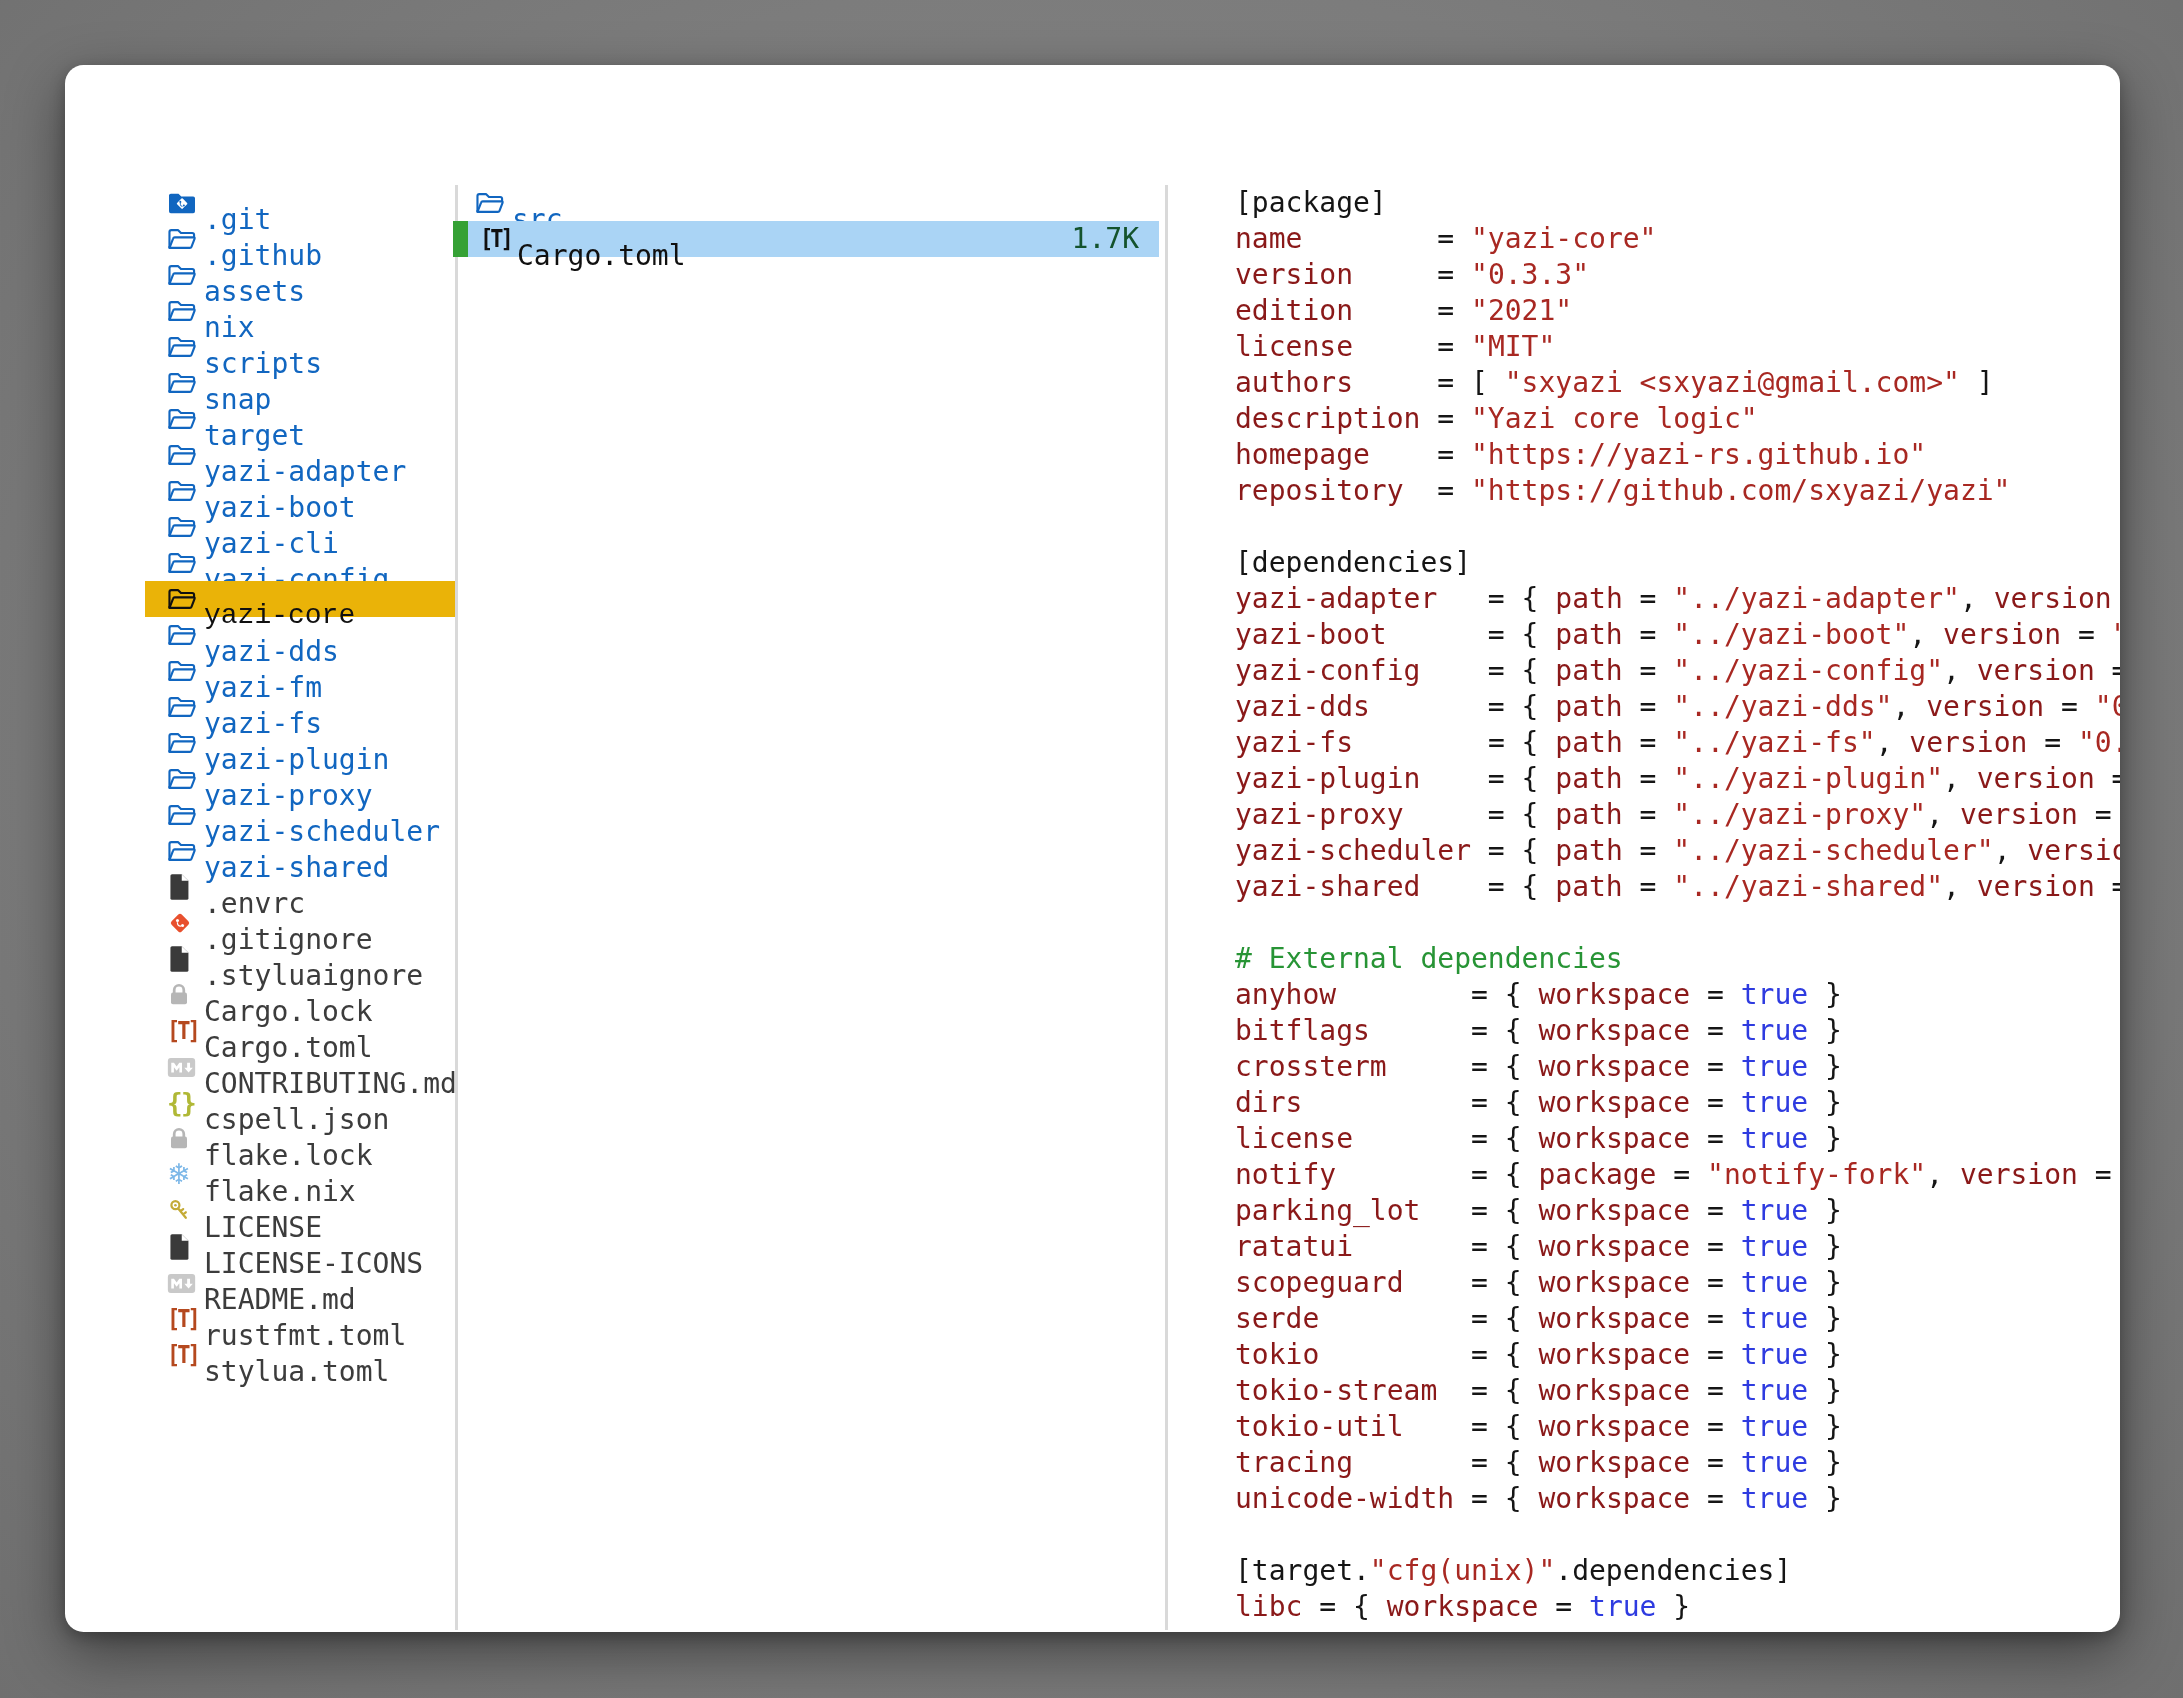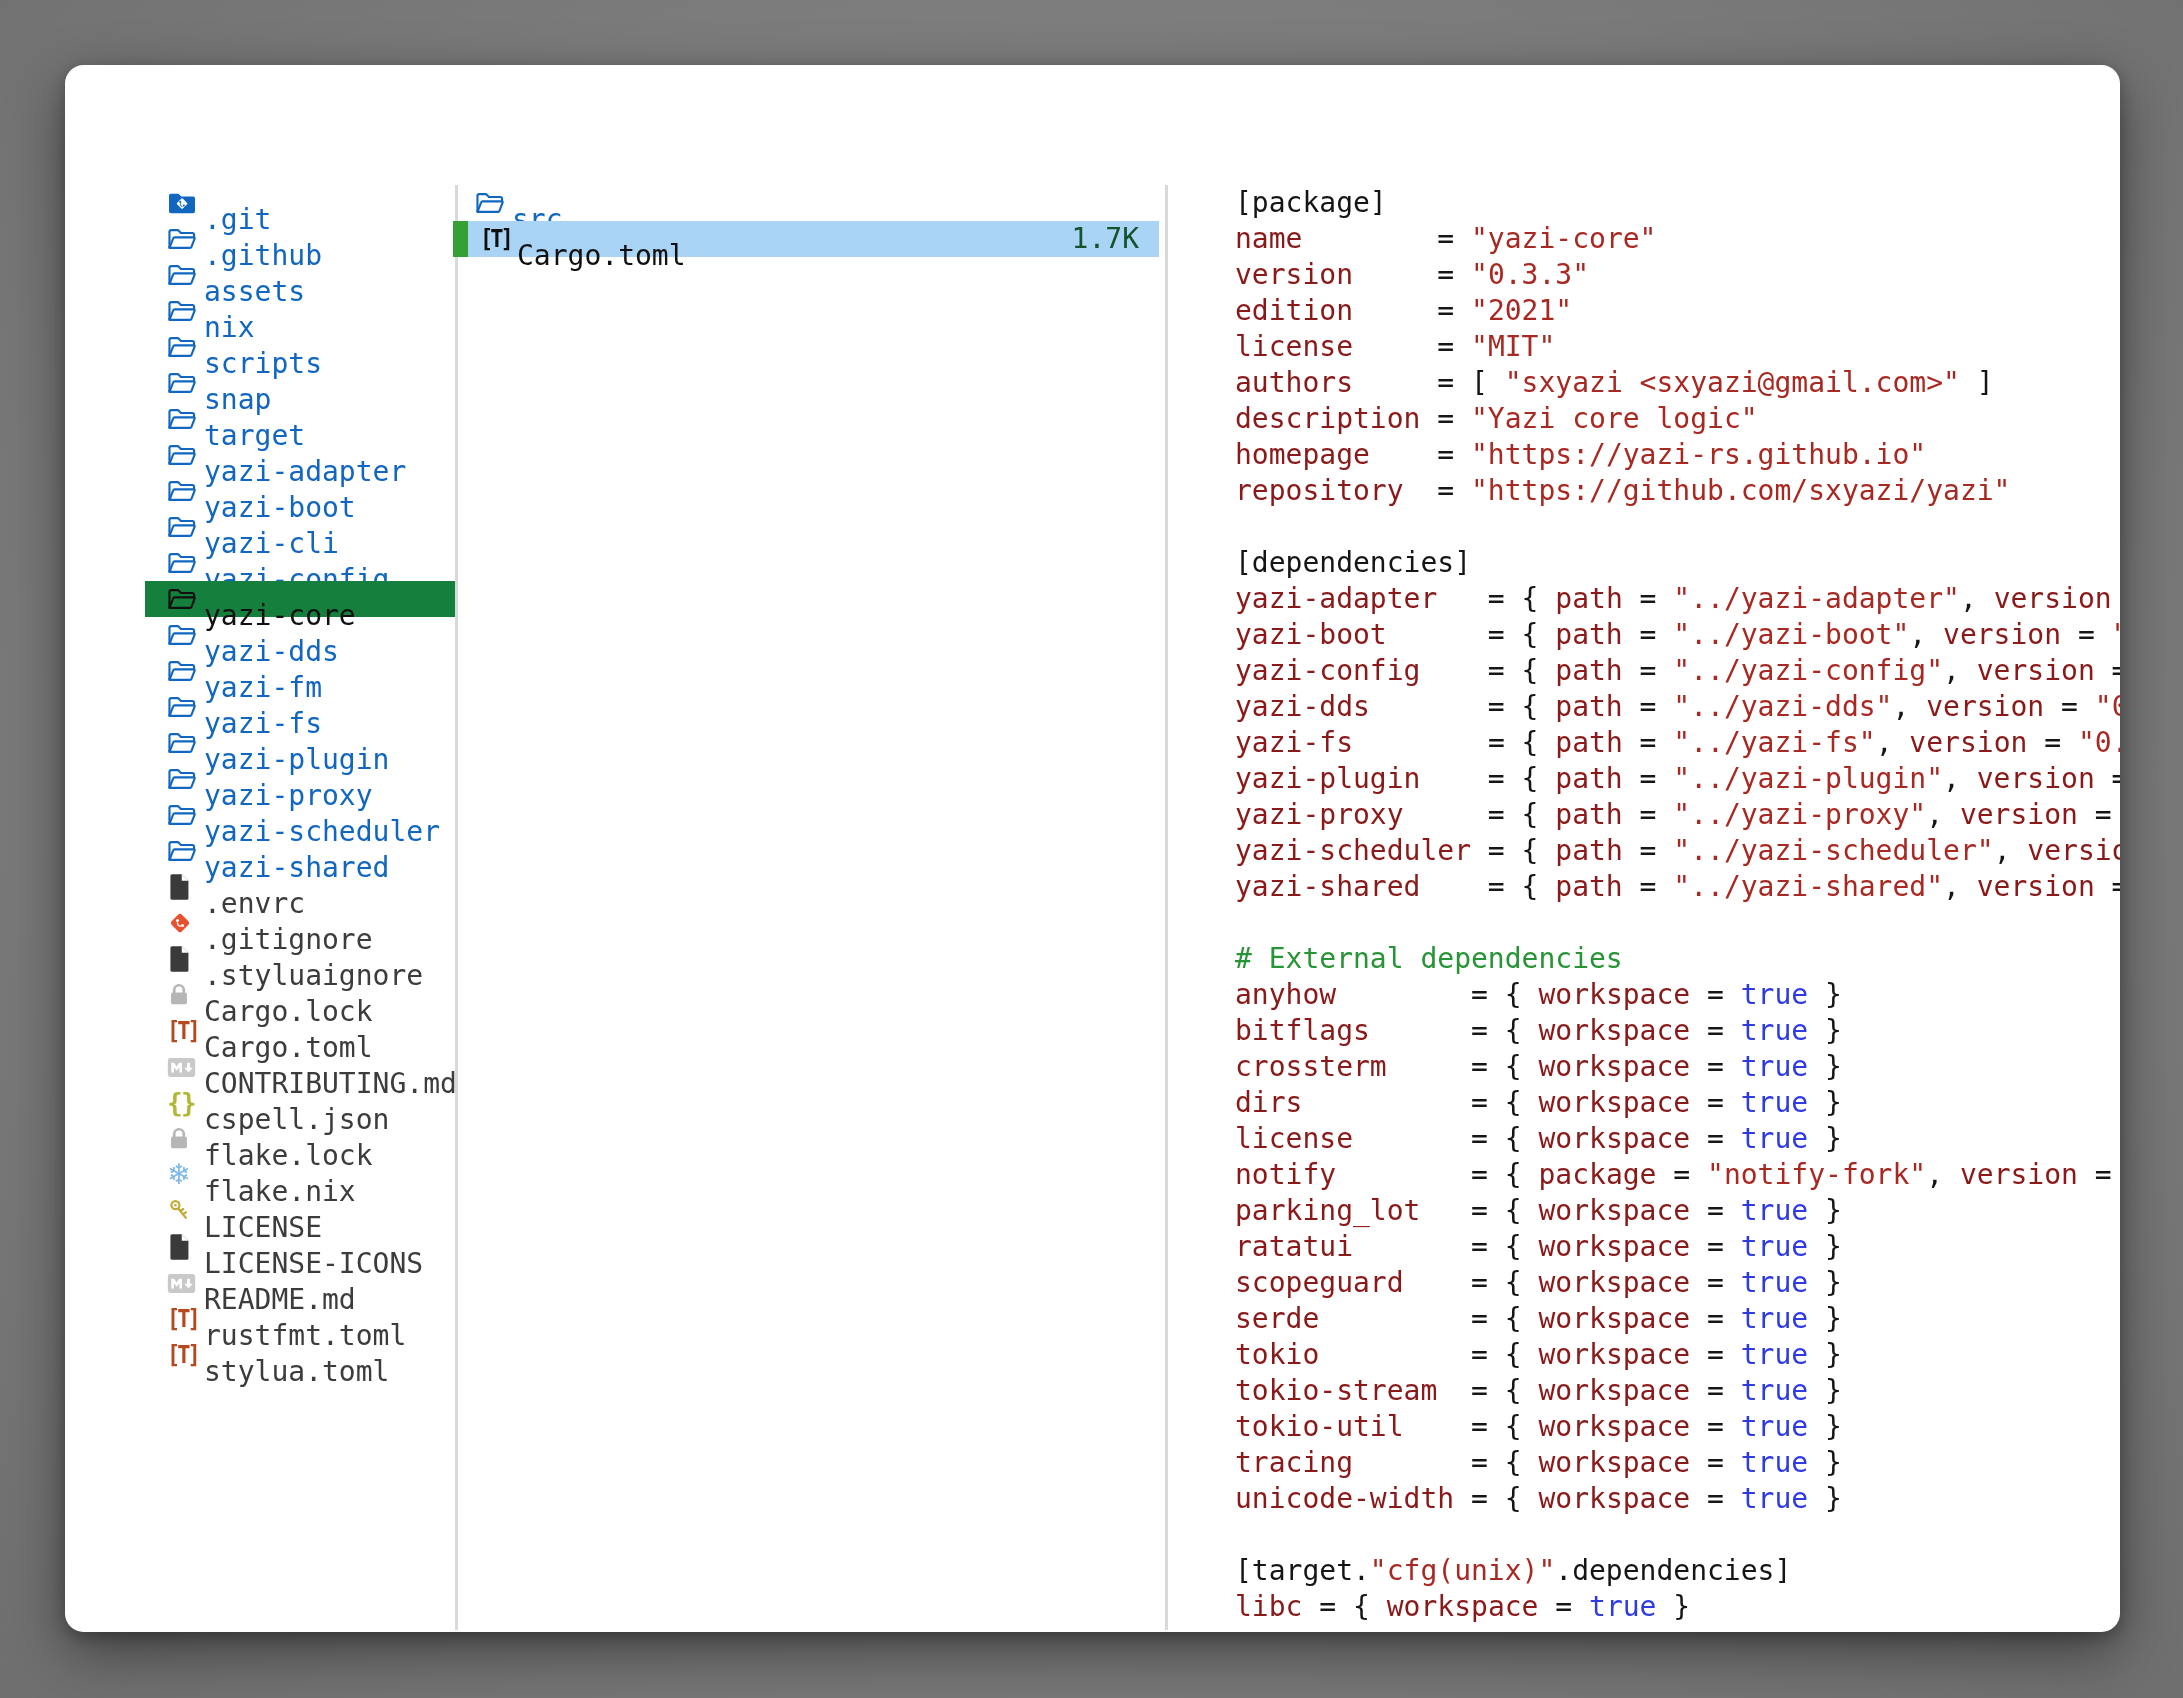--- a/index.html
+++ b/index.html
@@ -13,21 +13,21 @@
     box-shadow:0 20px 59px rgba(0,0,0,.45), 0 5px 15px rgba(0,0,0,.25);
     overflow:hidden;
   }
   .pane{position:absolute;top:120px;font-size:28px;line-height:36px;}
   .vline{position:absolute;top:120px;height:1445px;width:2.5px;background:#d9d9d9;}
   .row{height:36px;display:flex;align-items:center;padding-left:22px;position:relative;box-sizing:border-box;}
   .ic{width:37px;flex:none;display:inline-flex;align-items:center;justify-content:flex-start;}
   .lbl{white-space:pre;margin-top:33px;}
   .lbl.dir{color:#1166c0;}
   .lbl.file{color:#3c3c3c;}
-  .row.sel-parent{background:#15803d;}
+  .row.sel-parent{background:#eab308;font-family:Liberation Mono, monospace;}
   .row.sel-parent .lbl{color:#101010;}
   .row.sel-current{background:#aad4f5;}
   .row.sel-current .lbl{color:#101010;}
   .row.sel-current::before{content:"";position:absolute;left:0;top:0;bottom:0;width:15px;background:#35a135;}
   .row.sel-current{padding-left:27px;}
   .size{margin-left:auto;padding-right:20px;color:#14532d;}
   
   .tg{font-weight:bold;}
   .tg.toml{color:#b5491f;font-size:25px;letter-spacing:-3.4px;transform:scaleX(.88);transform-origin:left center;}
   .tg.json{color:#b0b836;font-size:26px;letter-spacing:-1.7px;}

